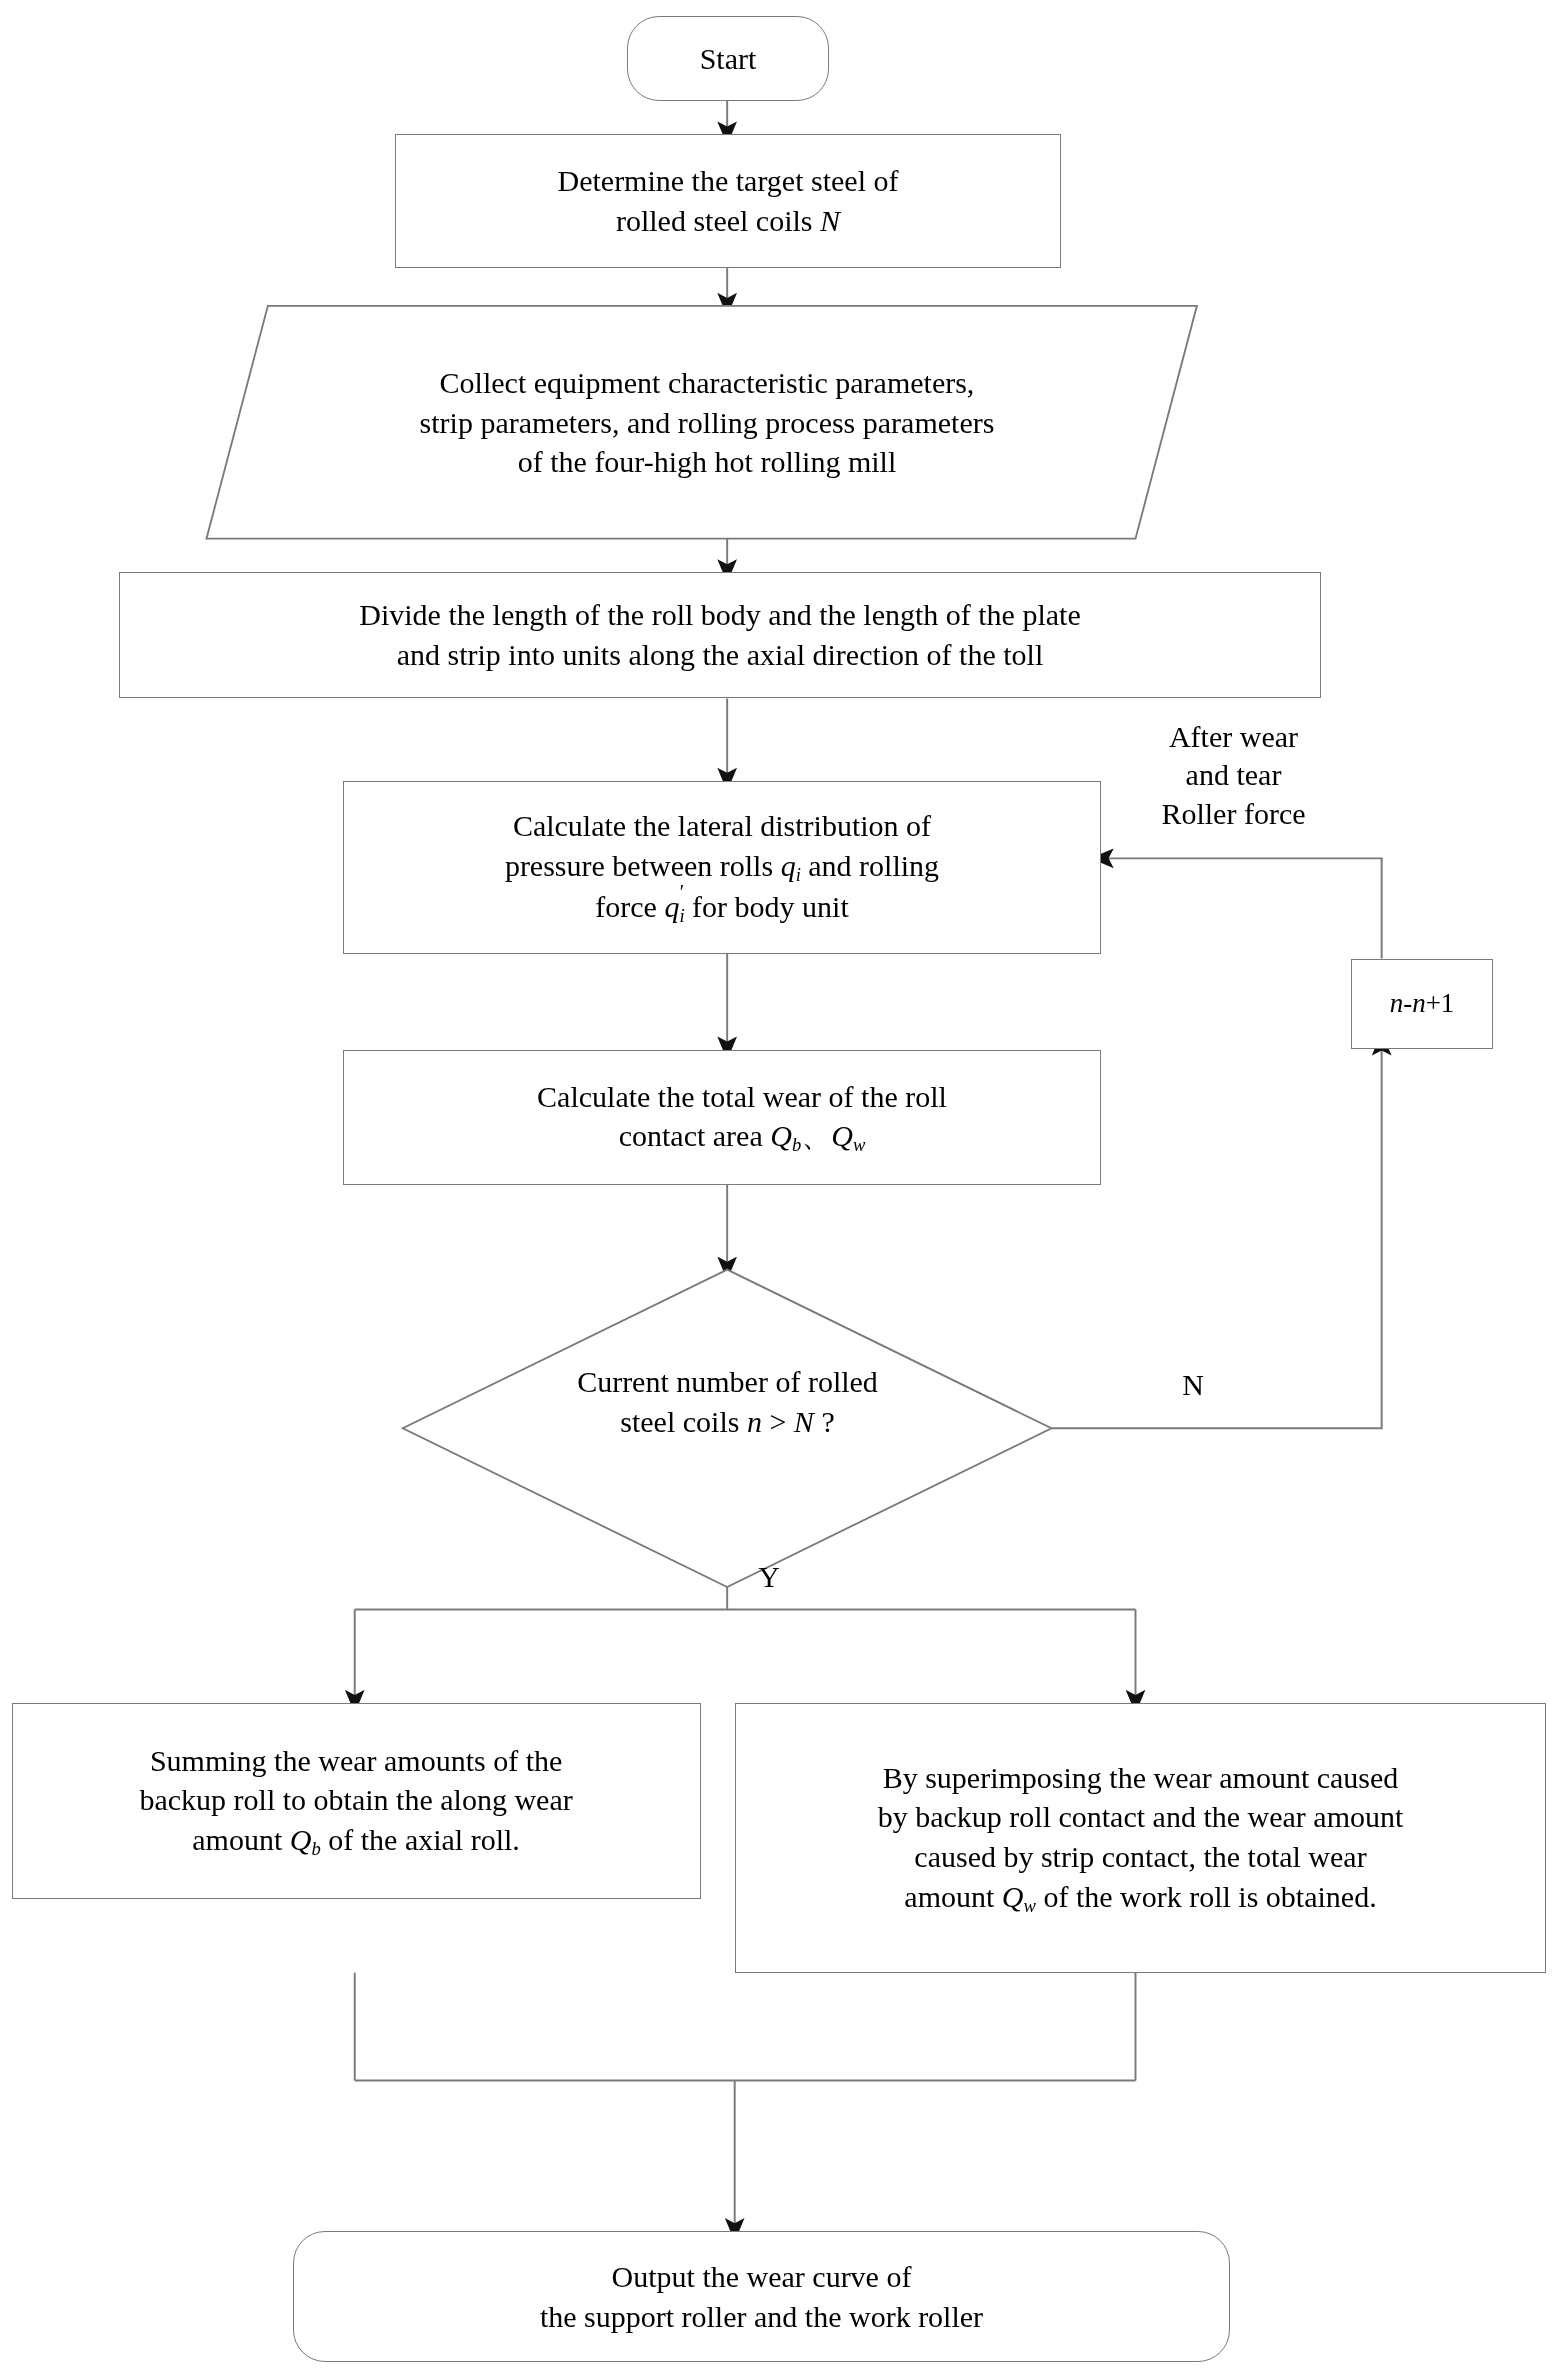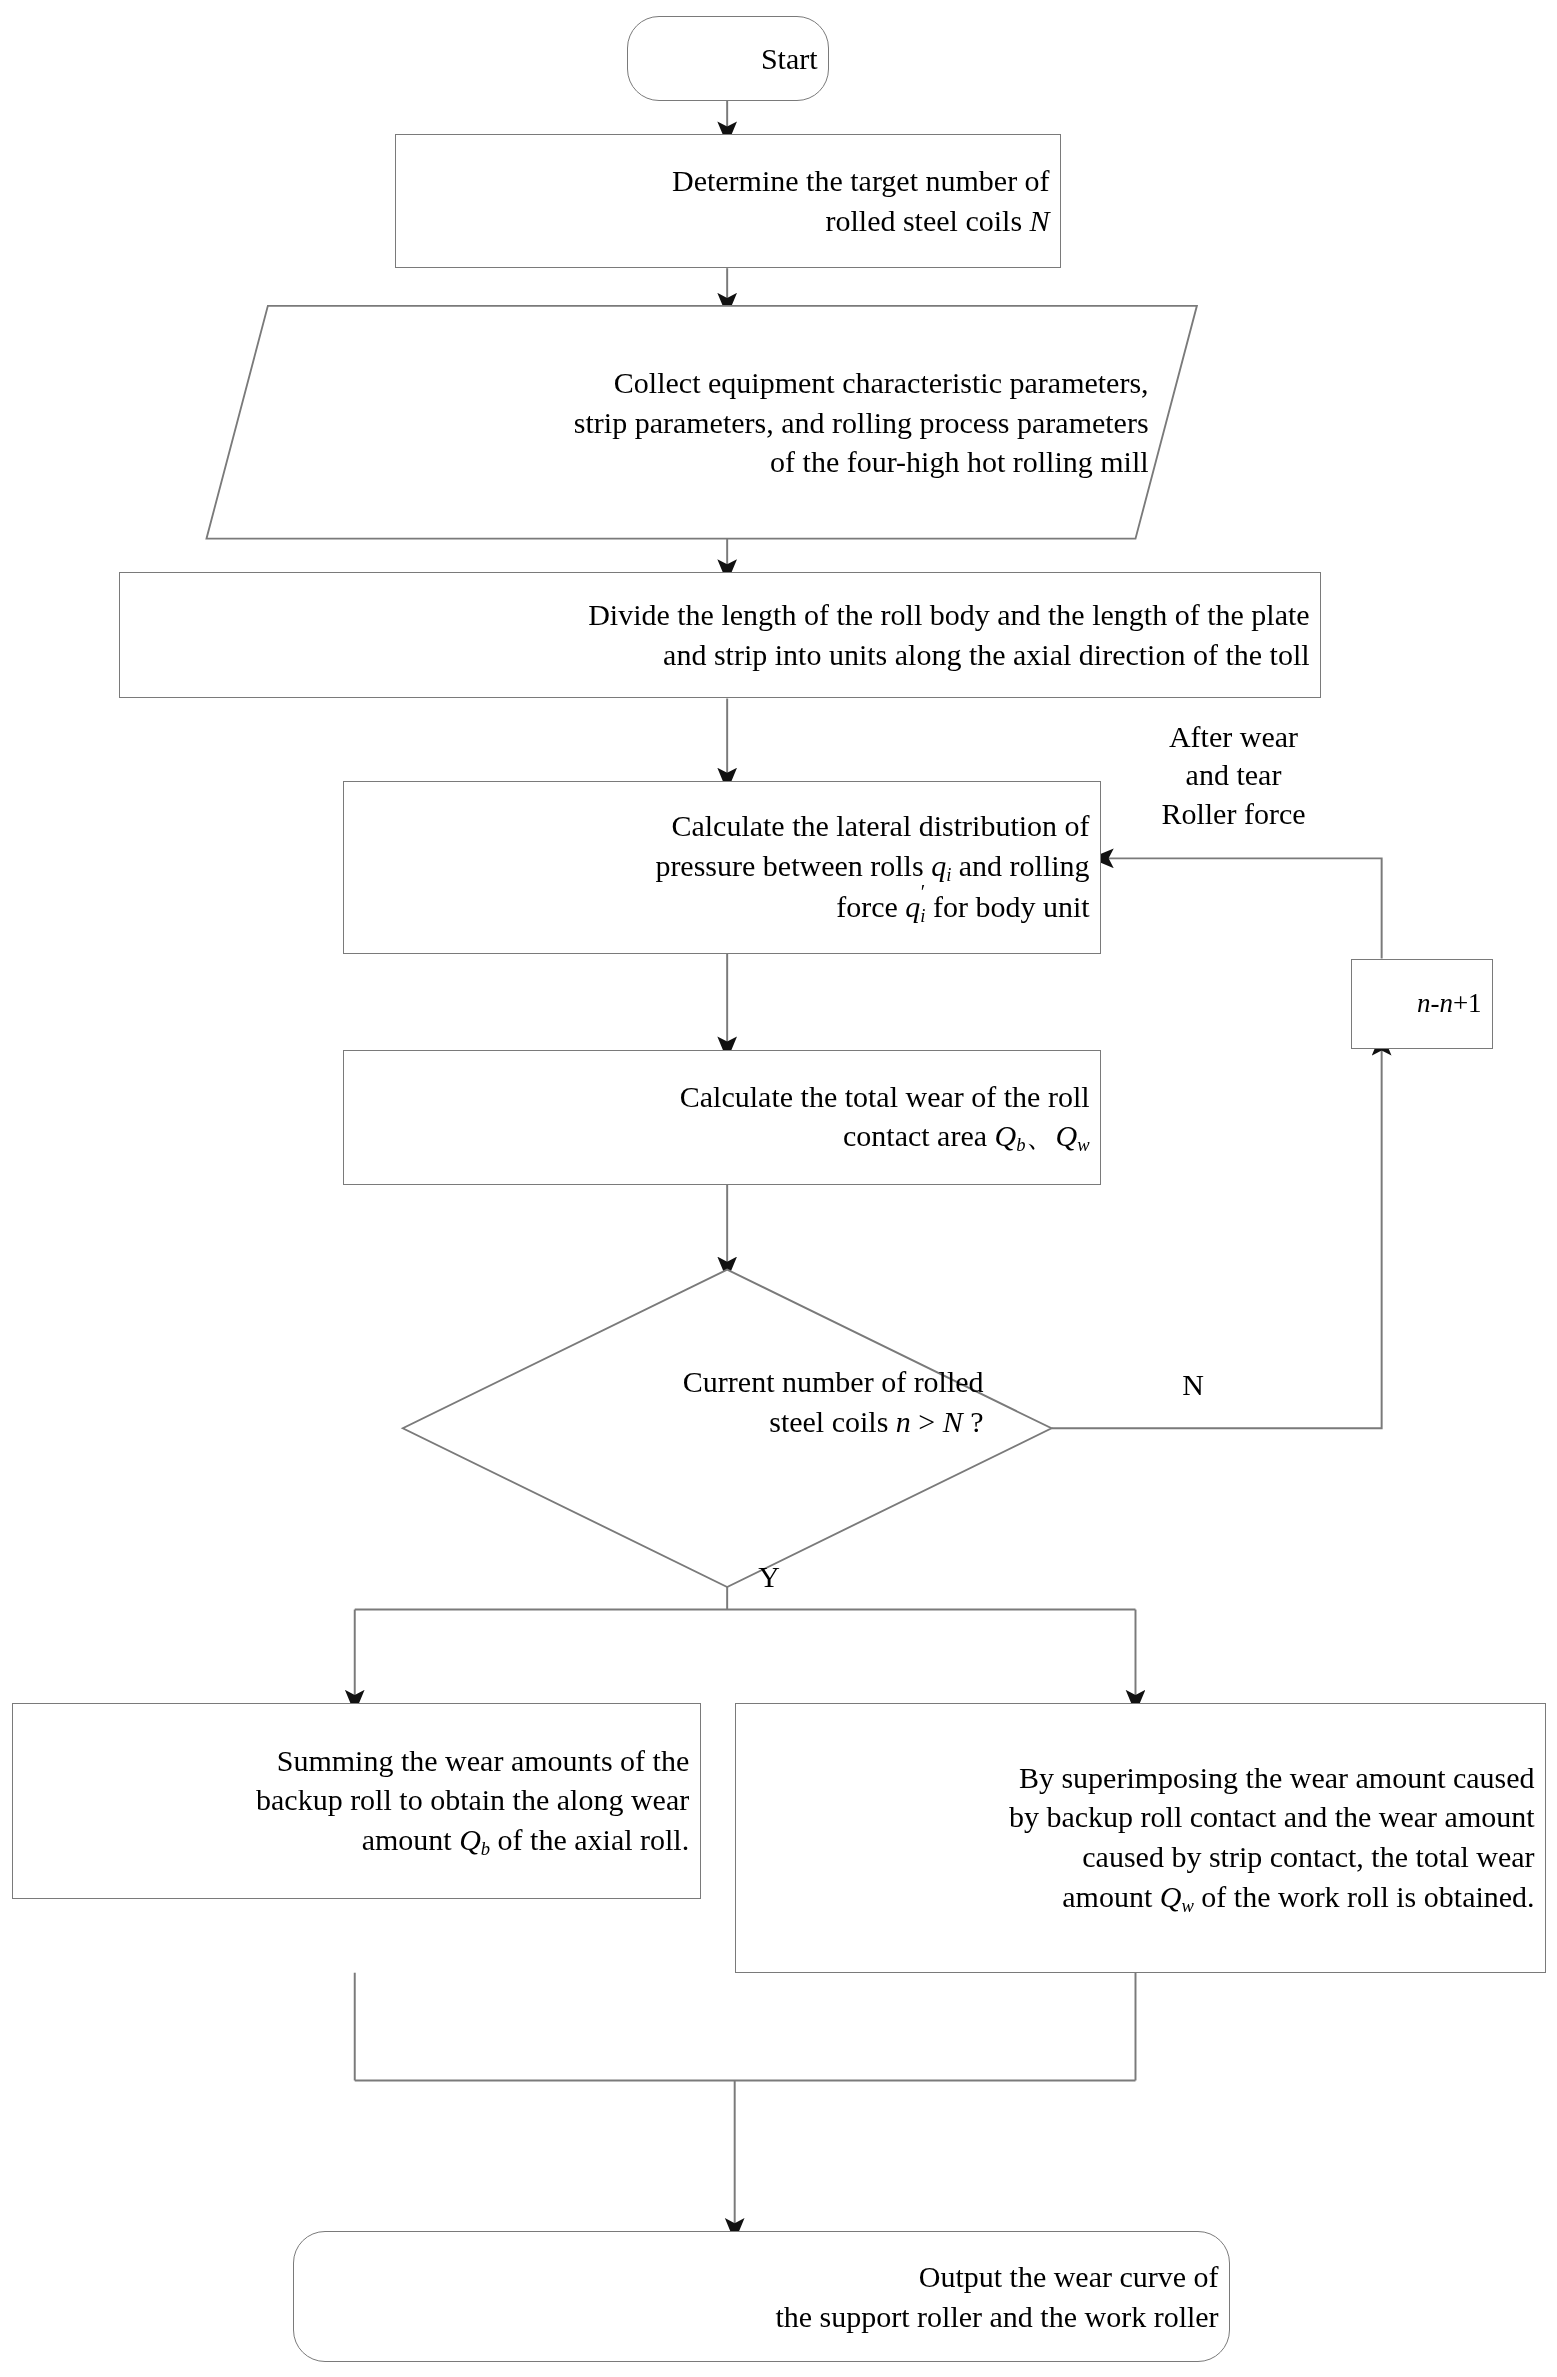--- a/index.html
+++ b/index.html
@@ -30,21 +30,21 @@
     box-sizing: border-box;
     display: flex;
     align-items: center;
     justify-content: center;
     text-align: center;
     line-height: 1.32;
     font-size: 30px;
     color: #000;
     background: #ffffff;
   }
-  .node .inner { width: 100%; padding: 0 10.4px; text-align: right; }
+  .node .inner { width: 100%; padding: 0 10.4px; }
   .rect {
     border: 1.2px solid #7a7a7a;
   }
   .terminal {
     border: 1.2px solid #7a7a7a;
     border-radius: 32px;
   }
   .parallelogram {
     border: none;
     background: transparent;
@@ -120,21 +120,21 @@
 
     <polygon points="1255,2192 1815,2466 1255,2740 695,2466" fill="#ffffff" stroke="#7a7a7a" stroke-width="3.2"></polygon>
   </svg>
 
   <div class="node terminal" style="left:627px; top:16px; width:202px; height:85px;">
     <div class="inner">Start</div>
   </div>
 
   <div class="node rect" style="left:395px; top:134px; width:666px; height:134px;">
     <div class="inner">
-      <div>Determine the target number of</div>
+      <div>Determine the target steel of</div>
       <div><span>rolled steel coils </span><span class="it">N</span></div>
     </div>
   </div>
 
   <div class="node parallelogram" style="left:255px; top:306px; width:904px; height:233px;">
     <div class="inner">
       <div>Collect equipment characteristic parameters,</div>
       <div>strip parameters, and rolling process parameters</div>
       <div>of the four-high hot rolling mill</div>
     </div>

